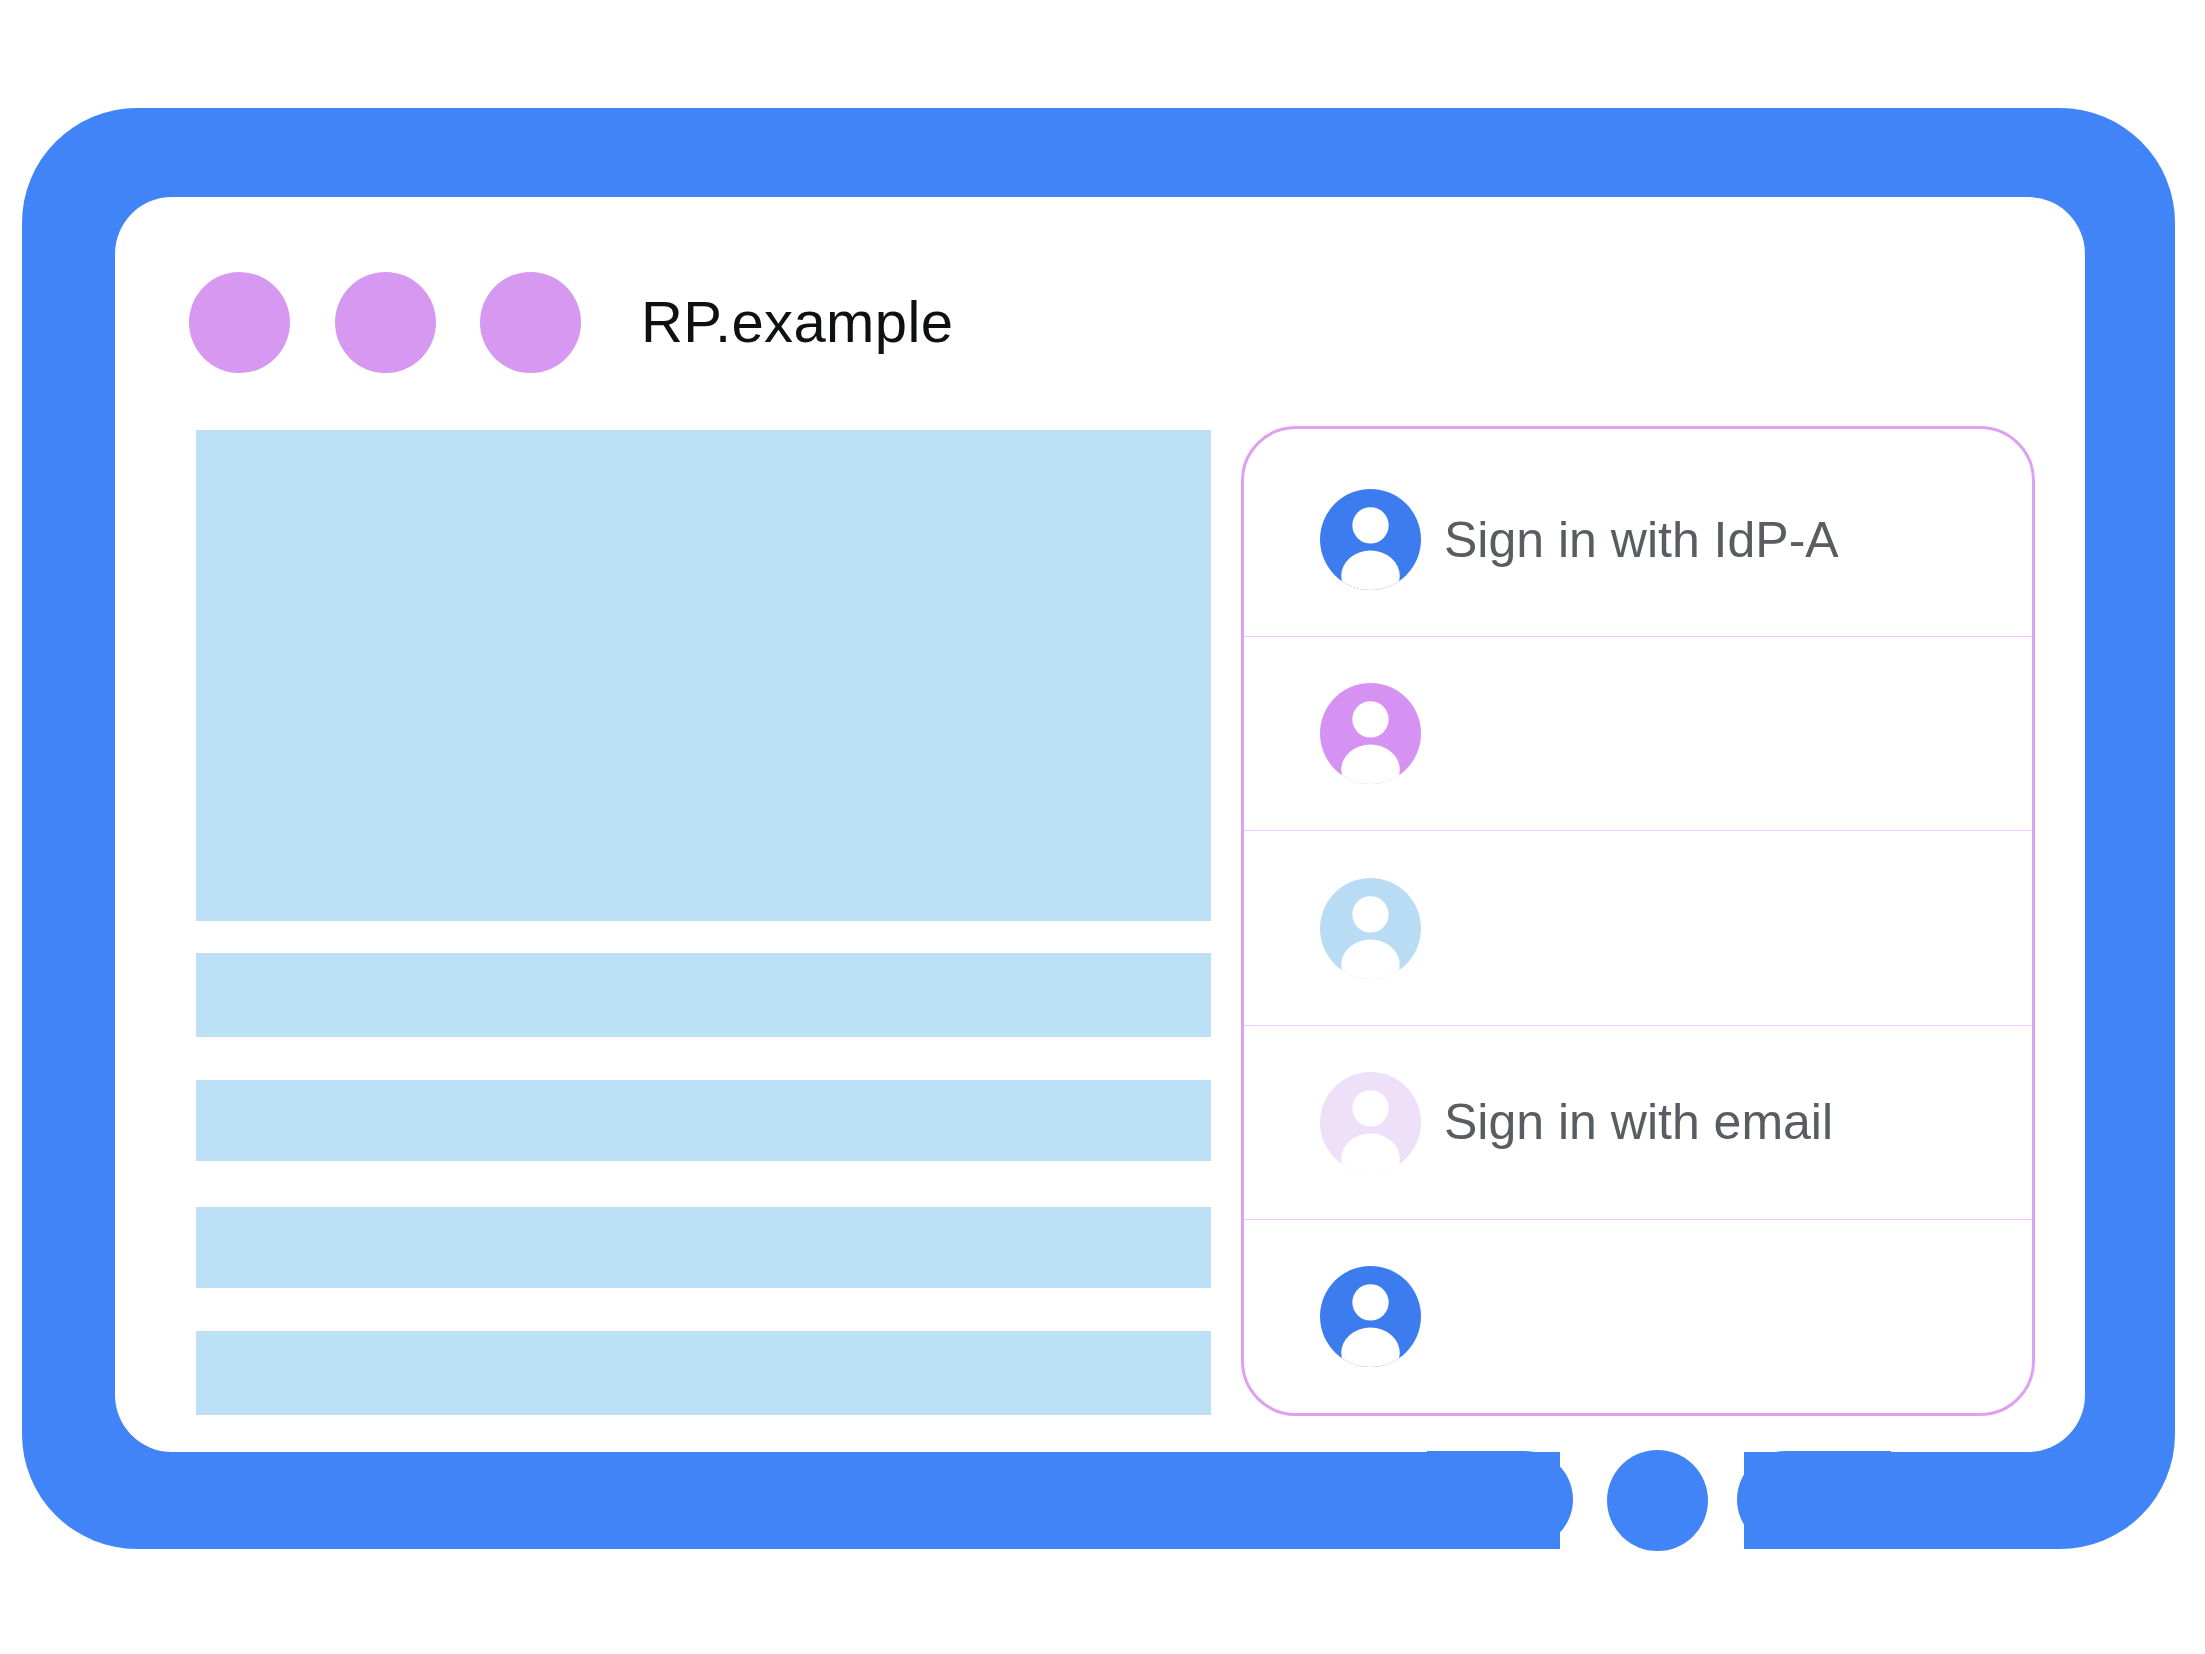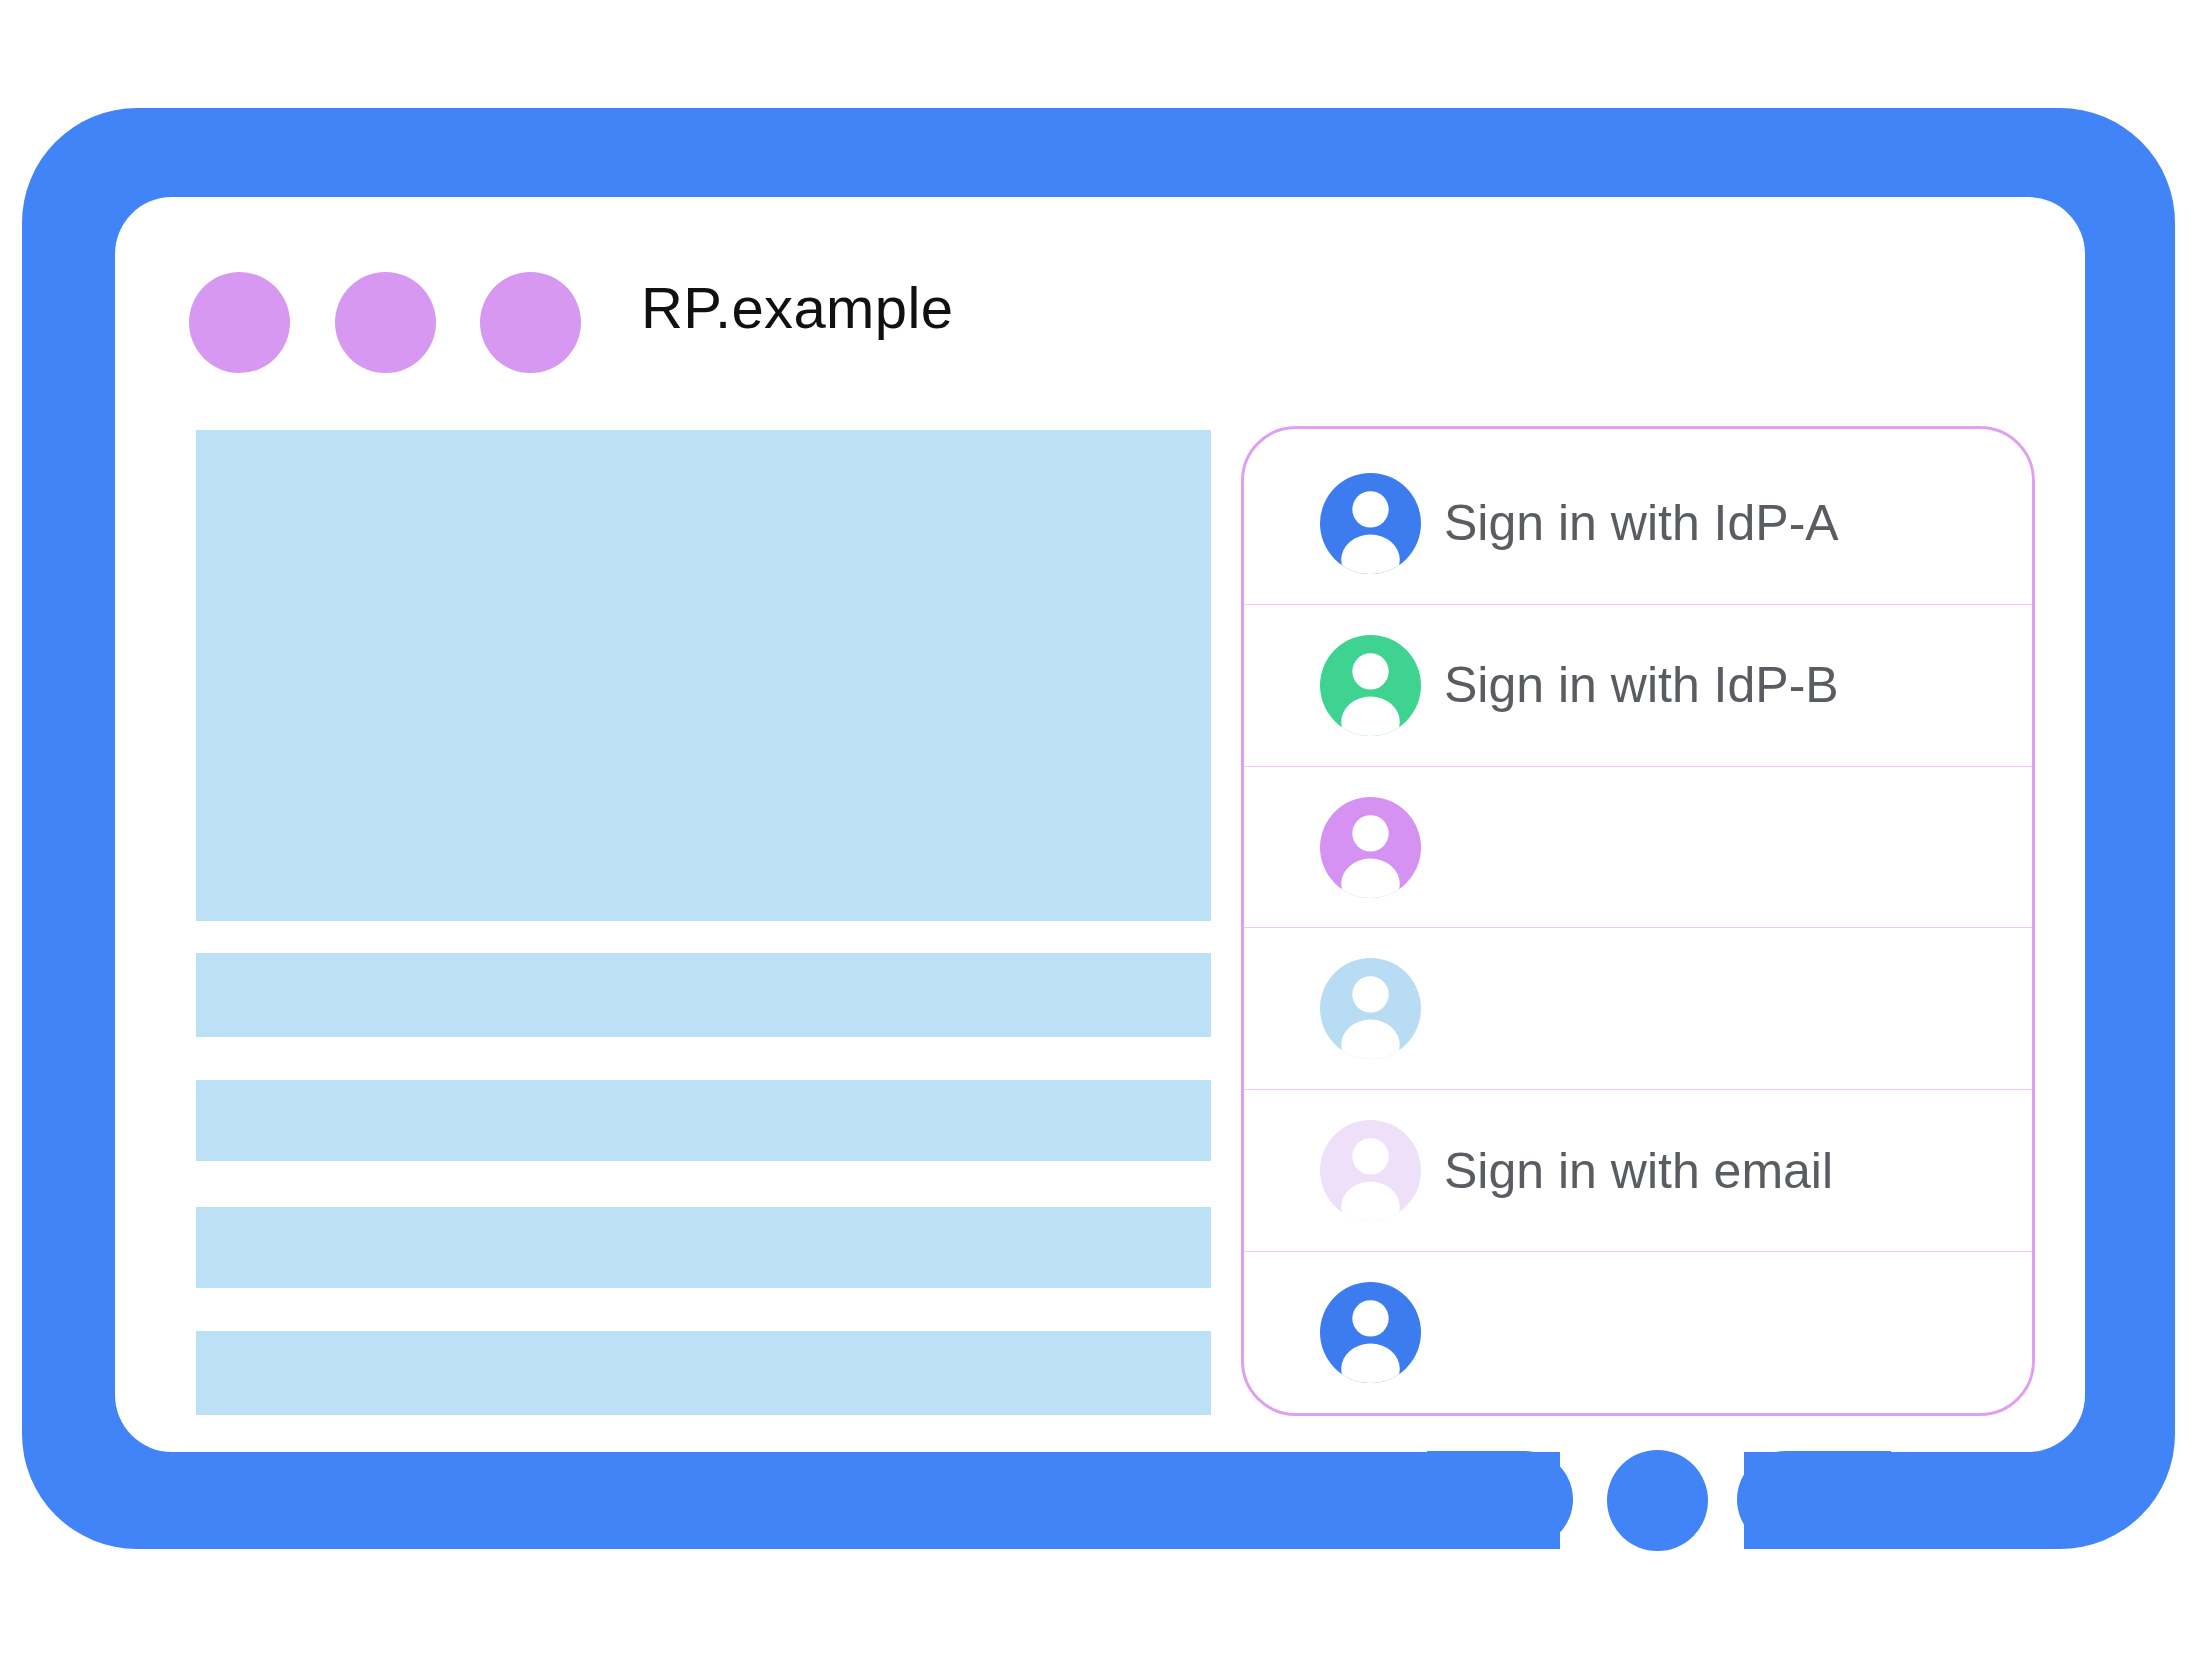--- a/index.html
+++ b/index.html
@@ -57,21 +57,21 @@
     top: 75px;
     width: 101px; height: 101px;
     border-radius: 50%;
     background: var(--window_dot_purple);
   }
   .dot-1 { left: 74px; }
   .dot-2 { left: 220px; }
   .dot-3 { left: 365px; }
   .page-title {
     position: absolute;
-    left: 526px; top: 112px;
+    left: 526px; top: 126px;
     transform: translateY(-52%);
     font-size: 58px;
     font-weight: 500;
     letter-spacing: 0.4px;
     color: var(--title_text);
     white-space: nowrap;
   }
 
   
   .ph { position: absolute; left: 81px; width: 1015px; background: var(--placeholder_blue); }
@@ -148,29 +148,20 @@
       <div class="signin-row">
         <span class="avatar" style="background-color: rgb(61, 124, 239);">
           <svg viewBox="0 0 100 100">
               <circle cx="50" cy="36" r="18" fill="#fff"></circle>
               <ellipse cx="50" cy="86" rx="29" ry="25" fill="#fff"></ellipse>
             </svg>
         </span>
         <span class="signin-label">Sign in with IdP-A</span>
       </div>
 
-      <div class="signin-row">
-        <span class="avatar" style="background-color: rgb(62, 211, 144);">
-          <svg viewBox="0 0 100 100">
-              <circle cx="50" cy="36" r="18" fill="#fff"></circle>
-              <ellipse cx="50" cy="86" rx="29" ry="25" fill="#fff"></ellipse>
-            </svg>
-        </span>
-        <span class="signin-label">Sign in with IdP-B</span>
-      </div>
 
       <div class="signin-row">
         <span class="avatar" style="background-color: rgb(213, 146, 242);">
           <svg viewBox="0 0 100 100">
               <circle cx="50" cy="36" r="18" fill="#fff"></circle>
               <ellipse cx="50" cy="86" rx="29" ry="25" fill="#fff"></ellipse>
             </svg>
         </span>
       </div>
 

